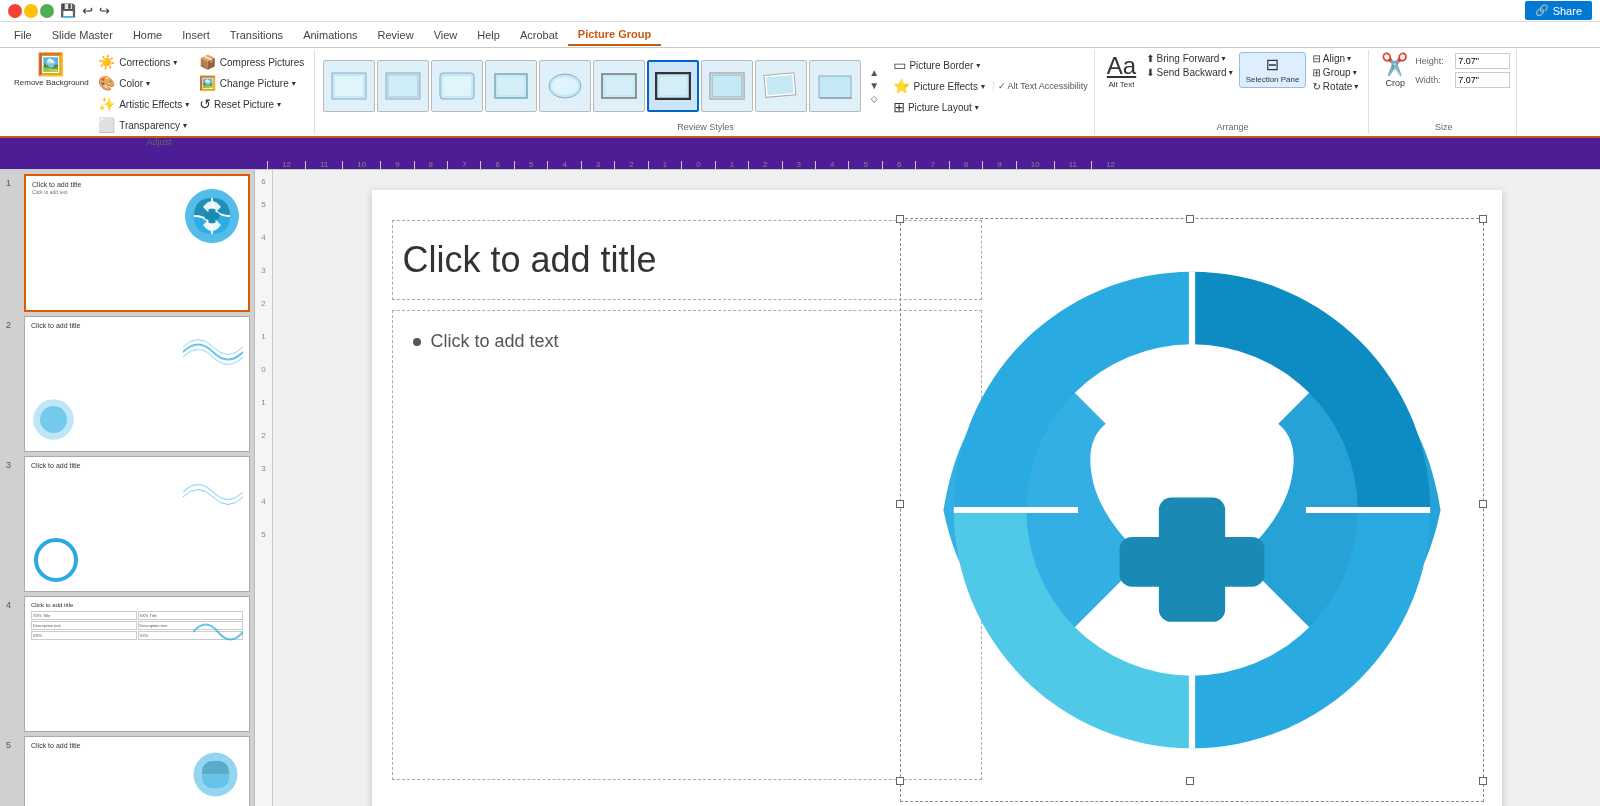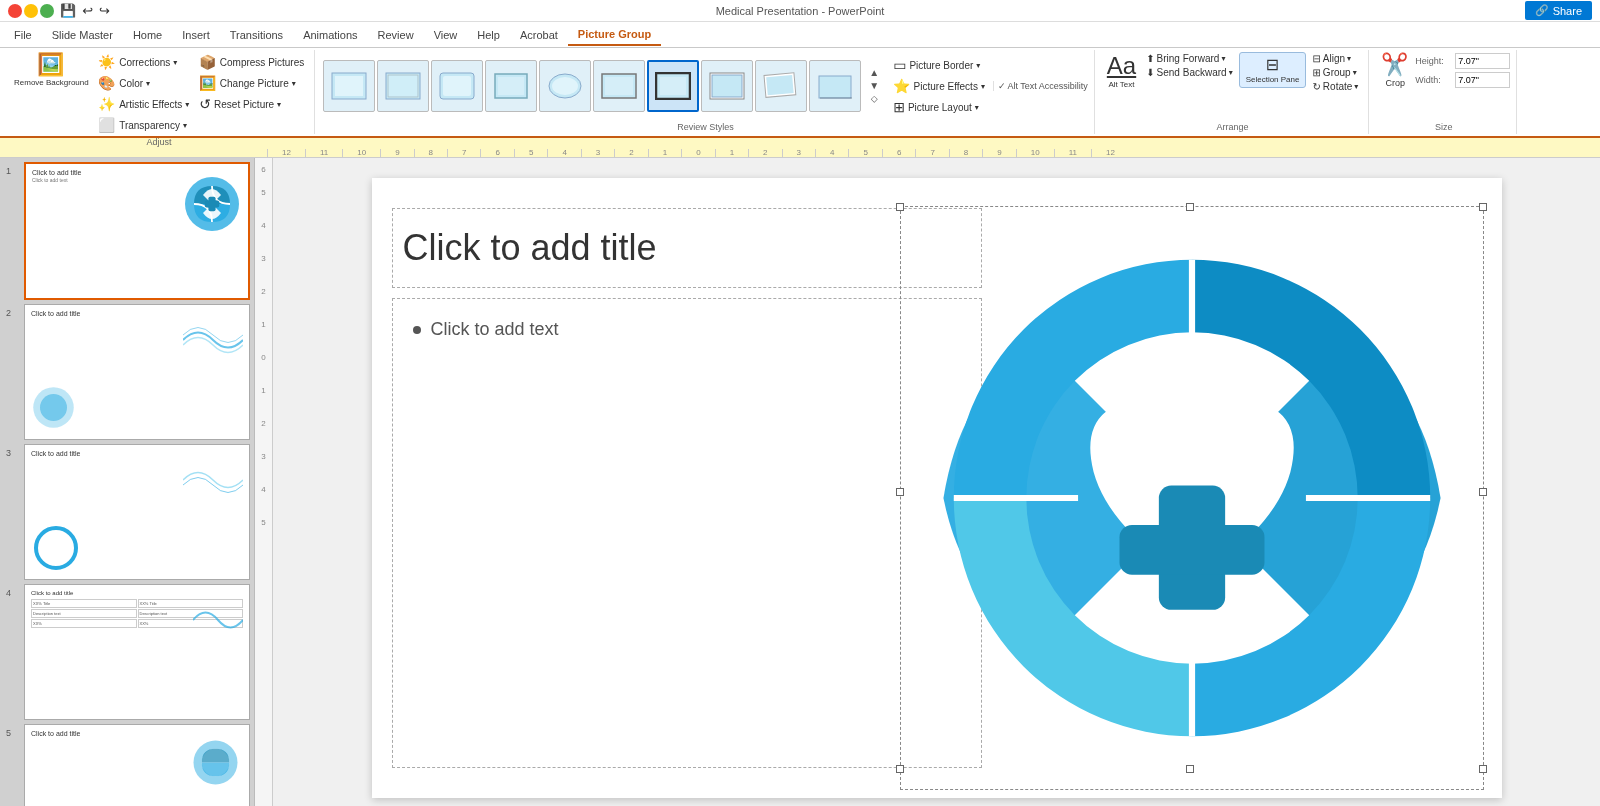--- a/index.html
+++ b/index.html
@@ -108,22 +108,22 @@
 
     
     .main-area {
       display: flex;
       height: calc(806px - 22px - 26px - 90px - 18px);
       background: #f0f0f0;
     }
 
     
     .ruler-h {
-      height: 20px;
-      background: #fef9c3;
+      height: 32px;
+      background: #4c1d95;
       border-bottom: 1px solid #ccc;
       display: flex;
       align-items: center;
       padding-left: 265px;
       font-size: 9px;
       color: #666;
       overflow: hidden;
     }
 
     .slide-panel {
@@ -365,23 +365,20 @@
 <div class="title-bar">
   <div class="title-bar-left">
     <div class="window-controls">
       <div class="win-btn win-close"></div>
       <div class="win-btn win-min"></div>
       <div class="win-btn win-max"></div>
     </div>
     <span style="font-size:13px; cursor:pointer;">💾</span>
     <span style="font-size:13px; cursor:pointer;">↩</span>
     <span style="font-size:13px; cursor:pointer;">↪</span>
-  </div>
-  <div class="title-bar-center">
-    <span>Medical Presentation - PowerPoint</span>
   </div>
   <div class="title-bar-right">
     <button class="share-btn">
       <span>🔗</span>
       <span>Share</span>
     </button>
   </div>
 </div>
 
 <div class="ribbon-tabs">

